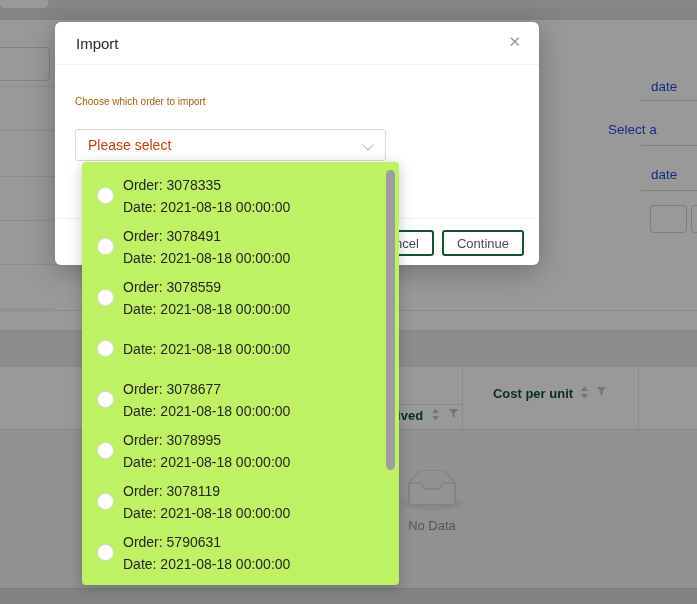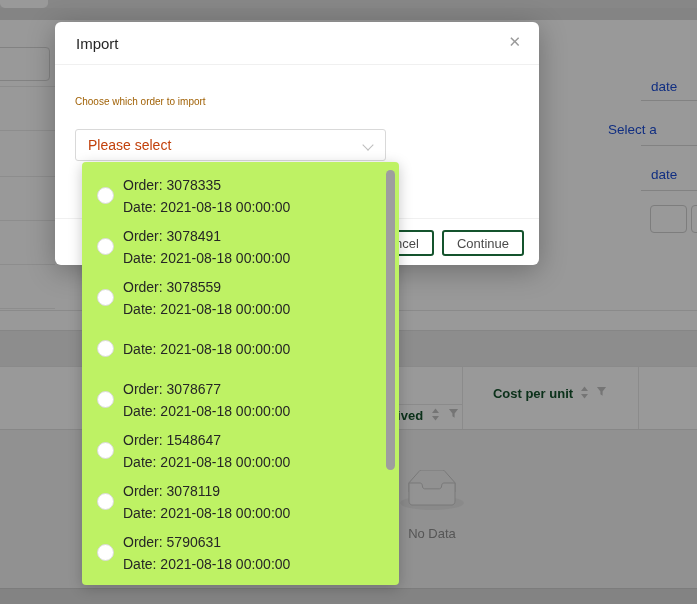--- a/index.html
+++ b/index.html
@@ -24,21 +24,21 @@
   .bg-thead{left:0;top:366px;width:697px;height:64px;background:#fff;
             border-top:1px solid #e6e6e6;border-bottom:1px solid #e2e2e2;box-sizing:border-box;}
   .vsep{position:absolute;top:0;width:1px;height:62px;background:#e8e8e8;}
   .hsplit{position:absolute;left:230px;top:37px;width:232px;height:1px;background:#e8e8e8;}
   .th-cell{position:absolute;display:flex;align-items:flex-start;font-size:13px;font-weight:bold;color:#14532d;white-space:nowrap;}
   .th-received{left:366px;top:408px;gap:8px;}
   .th-cost{left:462px;top:386px;width:176px;height:28px;justify-content:center;gap:7px;}
   .bg-tbody{left:0;top:430px;width:697px;height:158px;background:#f2f2f2;}
   .empty{left:392px;top:470px;width:80px;text-align:center;}
   .empty svg{display:block;margin:0 auto;}
-  .empty-text{margin-top:15px;font-size:13px;color:#8f8f8f;}
+  .empty-text{margin-top:7px;font-size:13px;color:#8f8f8f;}
   .bg-footband{left:0;top:588px;width:697px;height:16px;background:#dadada;border-top:1px solid #cfcfcf;box-sizing:border-box;}
 
   
   .overlay{position:absolute;inset:0;background:rgba(0,0,0,0.40);z-index:10;}
 
   
   .modal{position:absolute;left:55px;top:22px;width:484px;height:243px;background:#fff;
          border-radius:6px;box-shadow:0 6px 28px rgba(0,0,0,0.28);z-index:20;}
   .m-header{position:absolute;left:0;top:0;width:100%;height:43px;border-bottom:1px solid #f0f0f0;box-sizing:border-box;}
   .m-title{position:absolute;left:21px;top:13px;font-size:15px;color:#262626;}
@@ -192,21 +192,21 @@
     <span class="radio"></span>
     <span class="opt-lines">
       <span class="opt-order">Order: 3078677</span>
       <span class="opt-date">Date: 2021-08-18 00:00:00</span>
     </span>
   </div>
 
   <div class="opt">
     <span class="radio"></span>
     <span class="opt-lines">
-      <span class="opt-order">Order: 1548647</span>
+      <span class="opt-order">Order: 3078995</span>
       <span class="opt-date">Date: 2021-08-18 00:00:00</span>
     </span>
   </div>
 
   <div class="opt">
     <span class="radio"></span>
     <span class="opt-lines">
       <span class="opt-order">Order: 3078119</span>
       <span class="opt-date">Date: 2021-08-18 00:00:00</span>
     </span>

